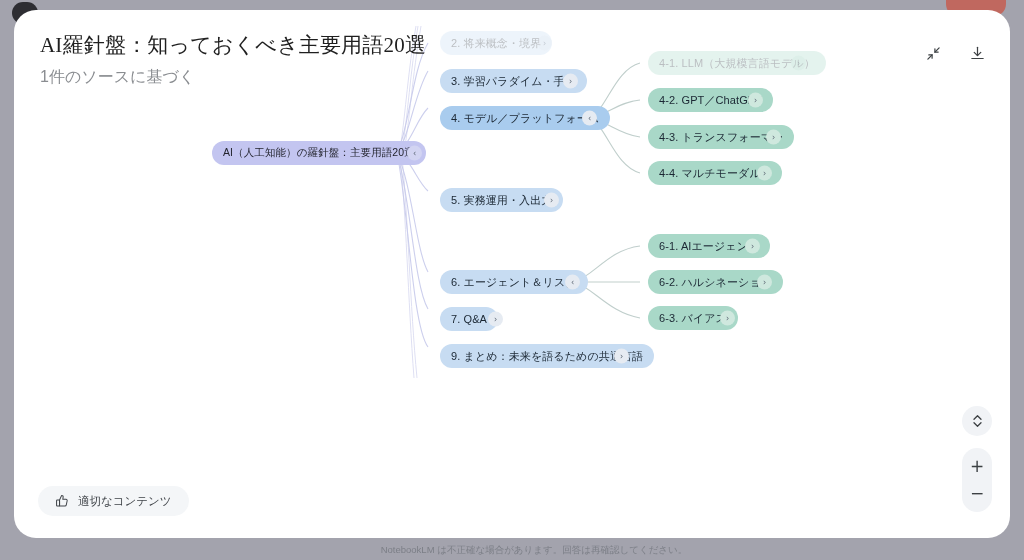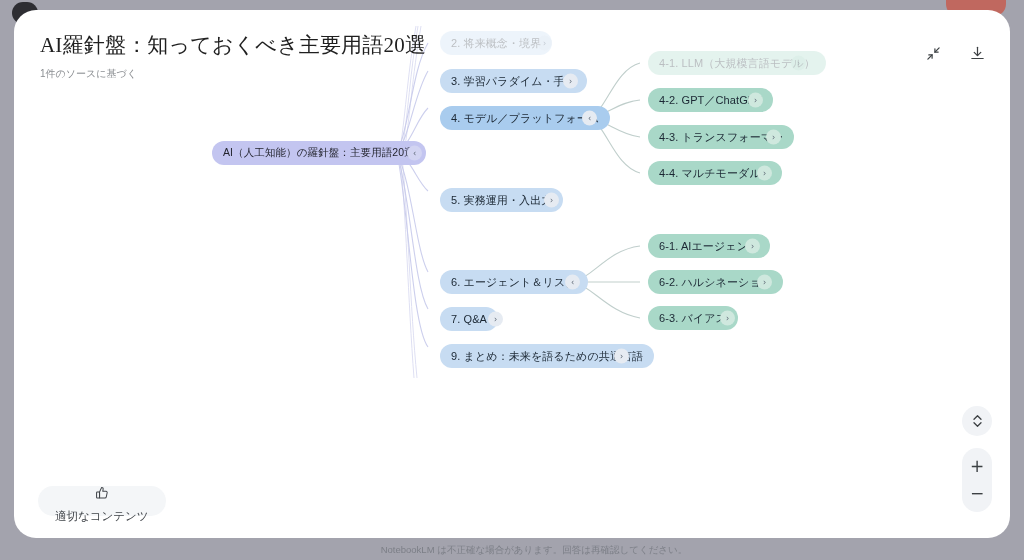--- a/index.html
+++ b/index.html
@@ -37,21 +37,21 @@
     overflow: hidden;
   }
   
   #header { position: absolute; left: 0; top: 0; width: 100%; padding: 22px 26px 0 26px; z-index: 6; pointer-events: none; }
   #page-title {
     font-size: 21px; font-weight: 400; color: #1f1f1f;
     letter-spacing: .2px; line-height: 1.25; font-family: Liberation Serif, serif;
   }
   #page-subtitle {
     margin-top: 9px;
-    font-size: 10px; color: #8a8d91; font-weight: 400;
+    font-size: 16px; color: #8a8d91; font-weight: 400;
   }
   
   #header-actions {
     position: absolute; right: 20px; top: 30px;
     display: flex; gap: 18px; align-items: center; z-index: 7;
   }
   .hdr-btn {
     width: 26px; height: 26px; display: flex; align-items: center; justify-content: center;
     cursor: pointer; background: transparent; border: none;
   }
@@ -125,21 +125,20 @@
   }
   .fb-btn {
     display: flex; align-items: center; gap: 9px;
     height: 30px; padding: 0 17px;
     border-radius: 16px;
     background: #f4f6f8;
     font-size: 11.5px; color: #3f4348;
     cursor: pointer; border: none;
     font-family: "Liberation Sans", "DejaVu Sans", sans-serif;
     white-space: nowrap;
-    flex-direction: column;
   }
   .fb-btn svg { display: block; flex: none; }
   
   #footer-note {
     position: absolute; left: 0; bottom: 3px; width: 1024px;
     text-align: center;
     font-size: 9.5px; color: #7c7f87;
     z-index: 9;
     padding-left: 44px;
   }

